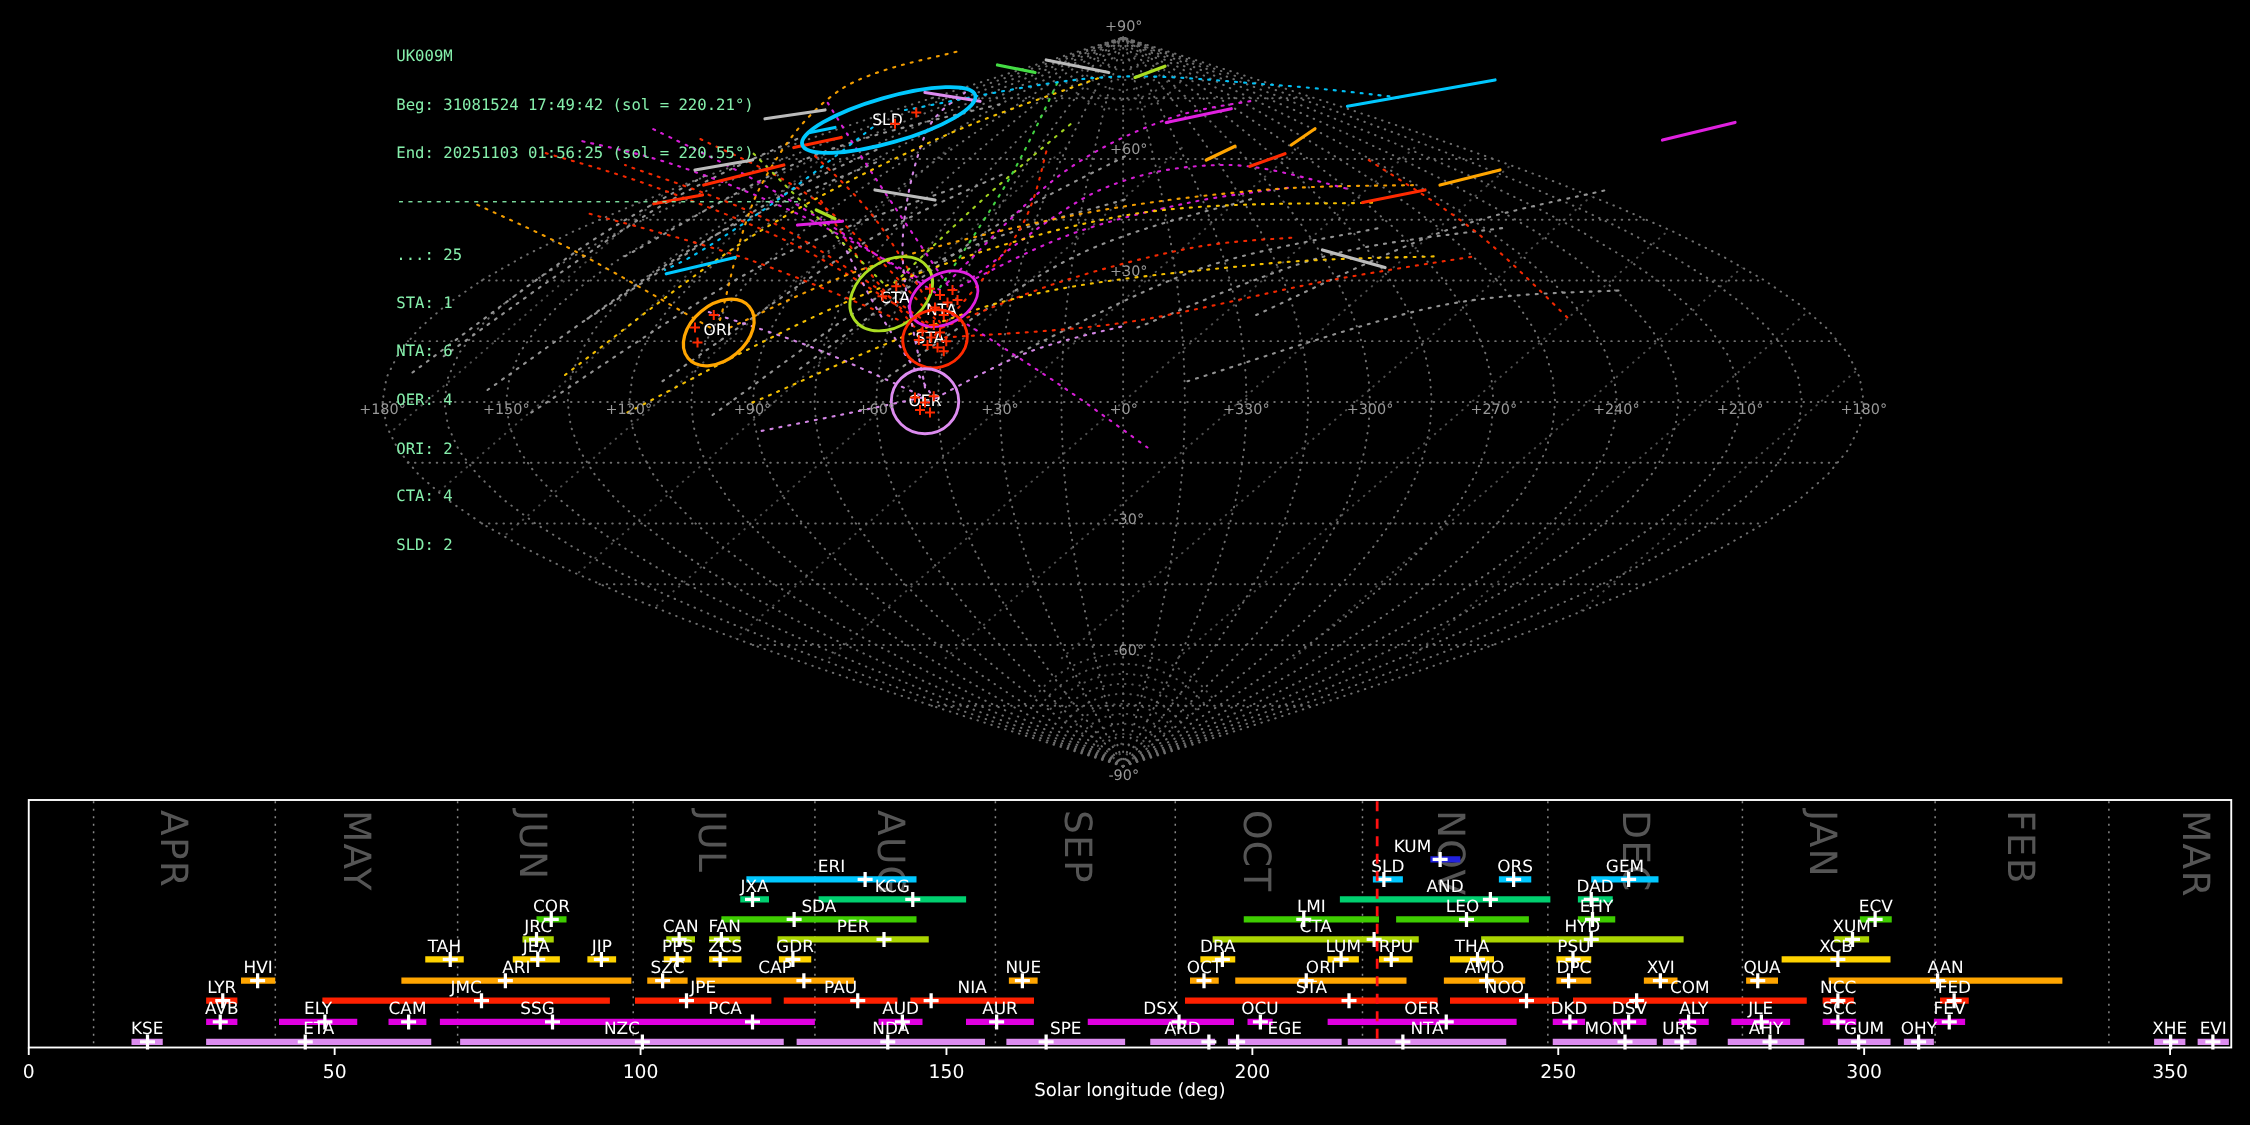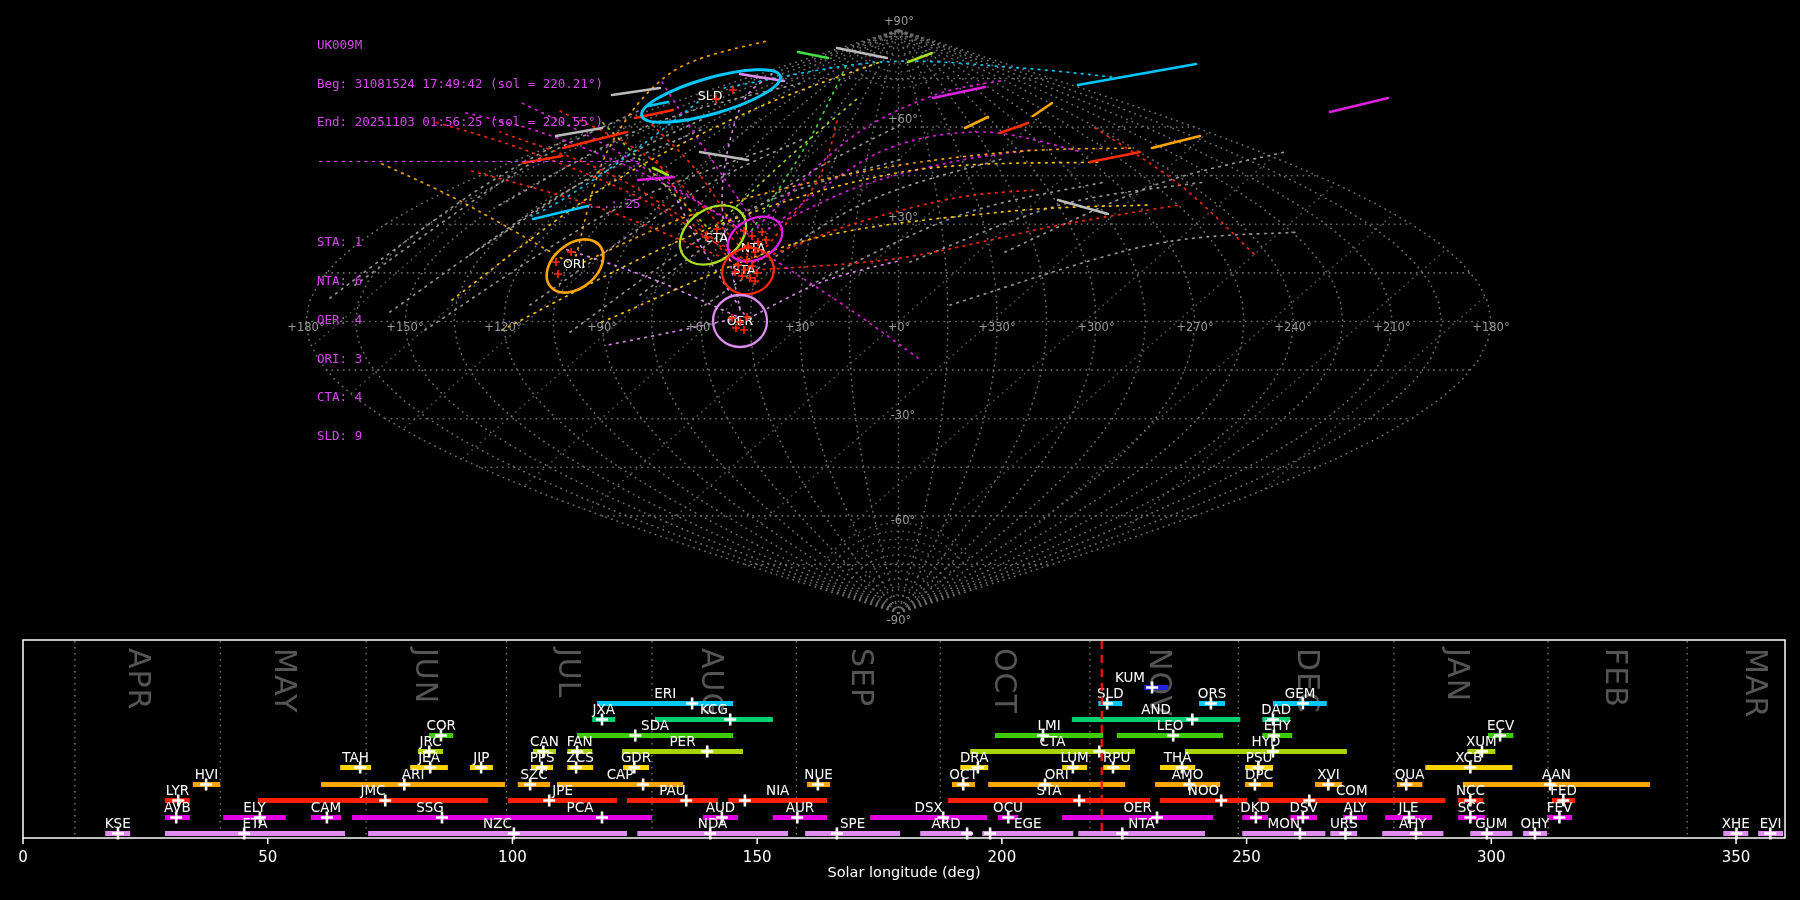--- a/index.html
+++ b/index.html
@@ -1,38 +1,38 @@
 <!DOCTYPE html>
 <html><head>
 <meta charset="utf-8">
 <style>
   html,body{margin:0;padding:0;background:#000;}
   body{width:1800px;height:900px;position:relative;overflow:hidden;
        font-family:"DejaVu Sans",sans-serif;}
-  #info-panel{position:absolute;left:317px;top:13px;color:#d946ef;
+  #info-panel{position:absolute;left:317px;top:13px;color:#86efac;
        font:12.5px/12.9px "DejaVu Sans Mono",monospace;white-space:pre;z-index:5;}
-  #info-panel .gap{margin-top:4px;text-align:right;}
+  #info-panel .gap{margin-top:4px;}
   #scene{position:absolute;left:0;top:0;}
   text{font-family:"DejaVu Sans",sans-serif;}
 </style>
 </head>
 <body>
 
 <div id="info-panel">
   <div>UK009M</div>
   <div>Beg: 31081524 17:49:42 (sol = 220.21°)</div>
   <div>End: 20251103 01:56:25 (sol = 220.55°)</div>
   <div>-------------------------------------------</div>
   <div class="gap">...: 25</div>
   <div>STA: 1</div>
   <div>NTA: 6</div>
   <div>OER: 4</div>
-  <div>ORI: 3</div>
+  <div>ORI: 2</div>
   <div>CTA: 4</div>
-  <div>SLD: 9</div>
+  <div>SLD: 2</div>
 </div>
 
 <svg id="scene" width="1800" height="900">
   <g id="map-layer">
       <defs>
         <clipPath id="lens">
           <polygon points="898.5,613.1 846.9,596.9 795.6,580.7 745.1,564.5 695.9,548.3 648.1,532.1 602.3,515.9 558.7,499.7 517.6,483.5 479.5,467.3 444.6,451.1 413.2,434.9 385.4,418.7 361.5,402.5 341.7,386.3 326.2,370.1 315.0,353.9 308.3,337.7 306.0,321.5 308.3,305.3 315.0,289.1 326.2,272.9 341.7,256.7 361.5,240.5 385.4,224.3 413.2,208.1 444.6,191.9 479.5,175.7 517.6,159.5 558.7,143.3 602.3,127.1 648.1,110.9 695.9,94.7 745.1,78.5 795.6,62.3 846.9,46.1 898.5,29.9 898.5,29.9 950.1,46.1 1001.4,62.3 1051.9,78.5 1101.1,94.7 1148.9,110.9 1194.8,127.1 1238.3,143.3 1279.4,159.5 1317.5,175.7 1352.4,191.9 1383.8,208.1 1411.6,224.3 1435.5,240.5 1455.3,256.7 1470.8,272.9 1482.0,289.1 1488.7,305.3 1491.0,321.5 1488.7,337.7 1482.0,353.9 1470.8,370.1 1455.3,386.3 1435.5,402.5 1411.6,418.7 1383.8,434.9 1352.4,451.1 1317.5,467.3 1279.4,483.5 1238.3,499.7 1194.8,515.9 1148.9,532.1 1101.1,548.3 1051.9,564.5 1001.4,580.7 950.1,596.9 898.5,613.1"></polygon>
         </clipPath>
       </defs>
       <g clip-path="url(#lens)">

